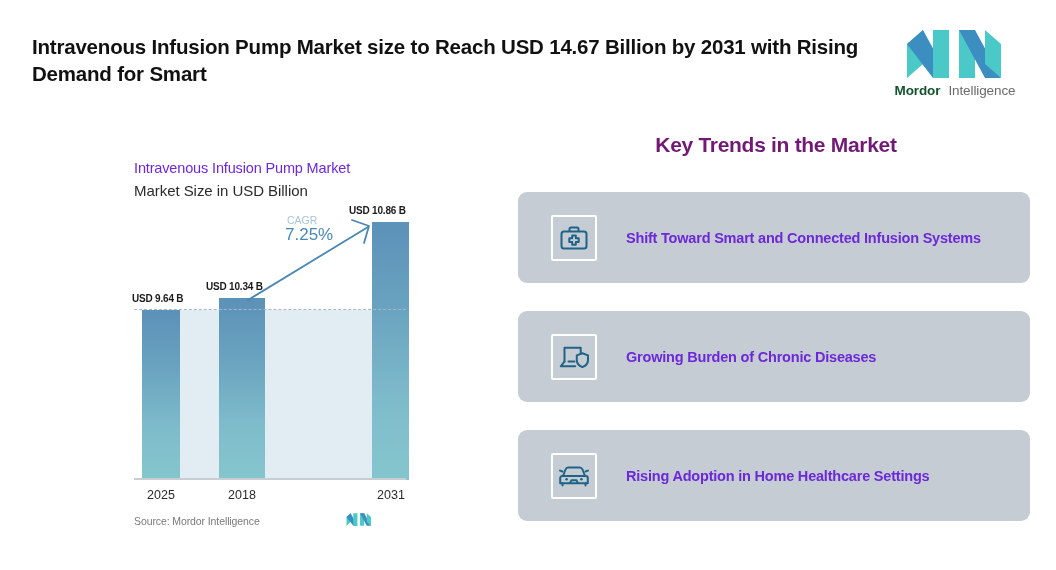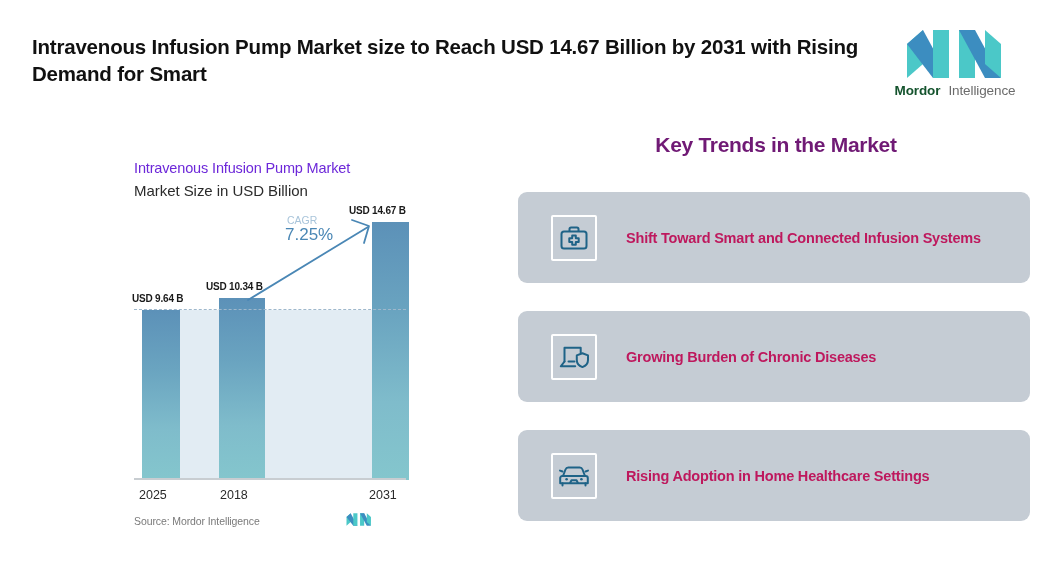--- a/index.html
+++ b/index.html
@@ -53,21 +53,21 @@
     position: absolute; left: 0; width: 272px; height: 1.6px;
     background: #c8cdd1;
   }
 
   .barlabel {
     position: absolute; font-size: 10px; font-weight: bold; color: #1a1a1a;
     white-space: nowrap; letter-spacing: -0.2px;
   }
   .axislabel {
     position: absolute; font-size: 12.5px; color: #2a2a2a; white-space: nowrap;
-    text-align: left;
+    text-align: center;
   }
 
   .cagr-word {
     position: absolute; font-size: 10.5px; color: #a8c4da; white-space: nowrap;
   }
   .cagr-val {
     position: absolute; font-size: 17px; color: #4a87b5; white-space: nowrap;
   }
   .arrow-svg { position: absolute; left: 0; top: 0; overflow: visible; }
 
@@ -93,21 +93,21 @@
   }
   .icon-box {
     width: 46px; height: 46px; margin-left: 33px;
     border: 2.5px solid #ffffff; border-radius: 2px;
     display: flex; align-items: center; justify-content: center;
     flex: 0 0 auto;
   }
   .icon-box svg { display: block; }
   .card-text {
     margin-left: 29px; margin-right: 20px;
-    font-size: 14.5px; font-weight: bold; color: #be185d;
+    font-size: 14.5px; font-weight: bold; color: #6d28d9;
     line-height: 22px; letter-spacing: -0.2px;
   }
 </style>
 </head>
 <body>
 
 <div class="page">
 
   <div class="header">
     <div class="headline">Intravenous Infusion Pump Market size to Reach USD 14.67 Billion by 2031 with Rising Demand for Smart</div>
@@ -139,21 +139,21 @@
       <div class="bar" style="left:8px; width:38px; height:170px;"></div>
       <div class="bar" style="left:85px; width:46px; height:182px;"></div>
       <div class="bar" style="left:238px; width:37px; height:258px;"></div>
 
       <div class="dashline" style="bottom:170px;"></div>
 
       <div class="baseline" style="bottom:0px;"></div>
 
       <div class="barlabel" style="left:-2px; bottom:176px;">USD 9.64 B</div>
       <div class="barlabel" style="left:72px; bottom:188px;margin-top:25px;">USD 10.34 B</div>
-      <div class="barlabel" style="left:215px; bottom:264px;">USD 14.67 B</div>
+      <div class="barlabel" style="left:215px; bottom:264px;">USD 10.86 B</div>
 
       <div class="cagr-word" style="left:153px; bottom:254px;">CAGR</div>
       <div class="cagr-val" style="left:151px; bottom:235px;">7.25%</div>
 
       <svg class="arrow-svg" width="272" height="272" viewBox="0 0 272 272">
         <line x1="114" y1="90" x2="234" y2="17" stroke="#4a87b5" stroke-width="1.8" stroke-linecap="round"></line>
         <polyline points="218,10 235,16 230,33" fill="none" stroke="#4a87b5" stroke-width="1.8" stroke-linecap="round" stroke-linejoin="round"></polyline>
       </svg>
 
       <div class="axislabel" style="left:5px; top:278px; width:44px;">2025</div>

